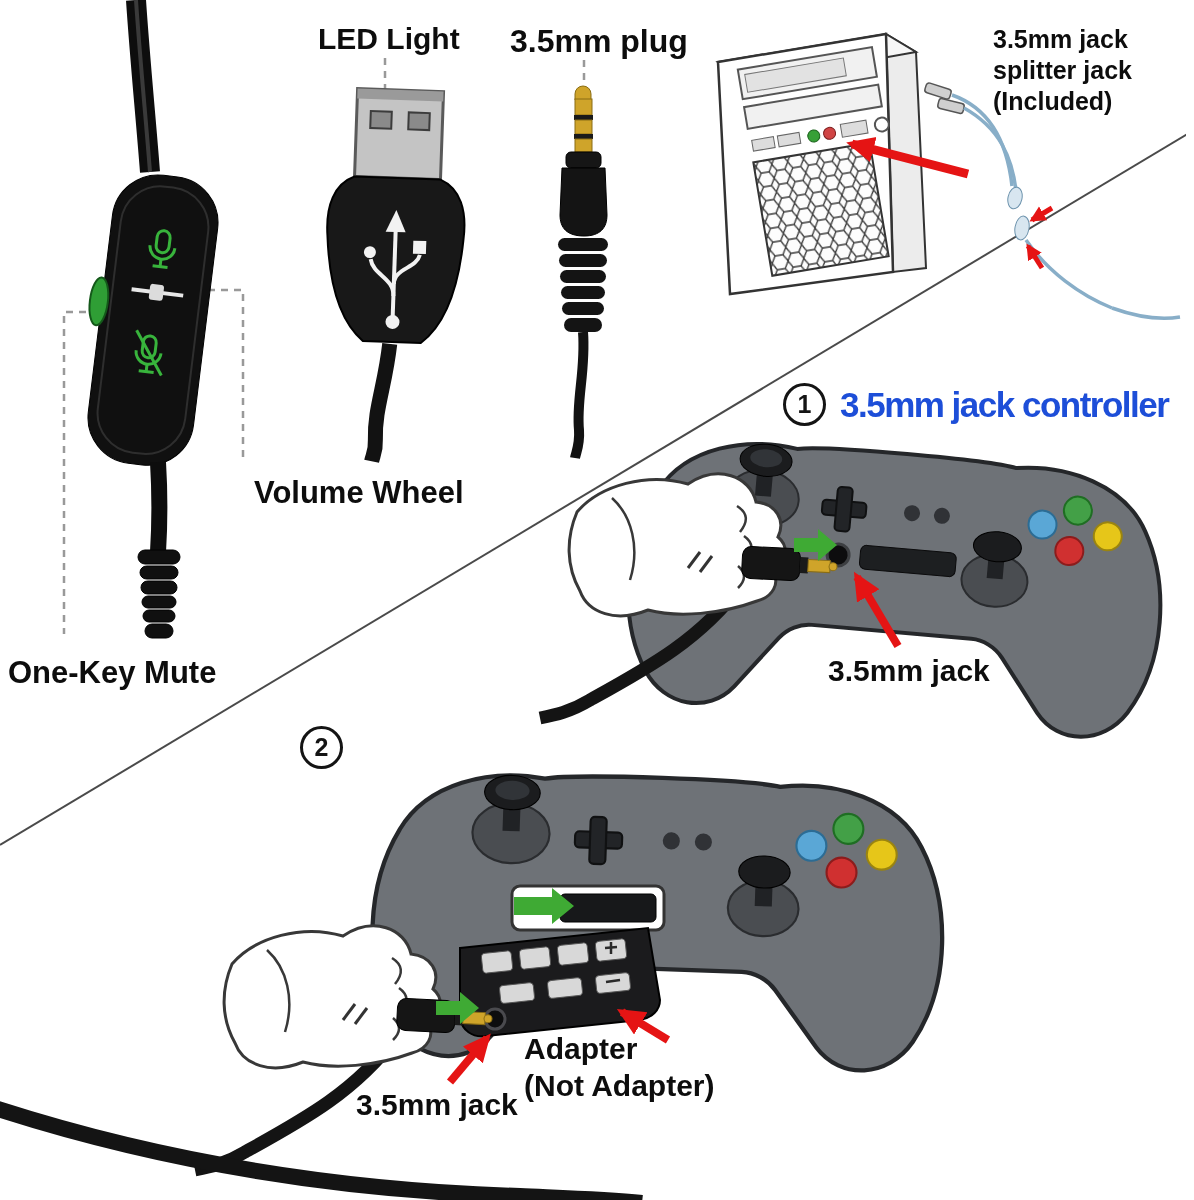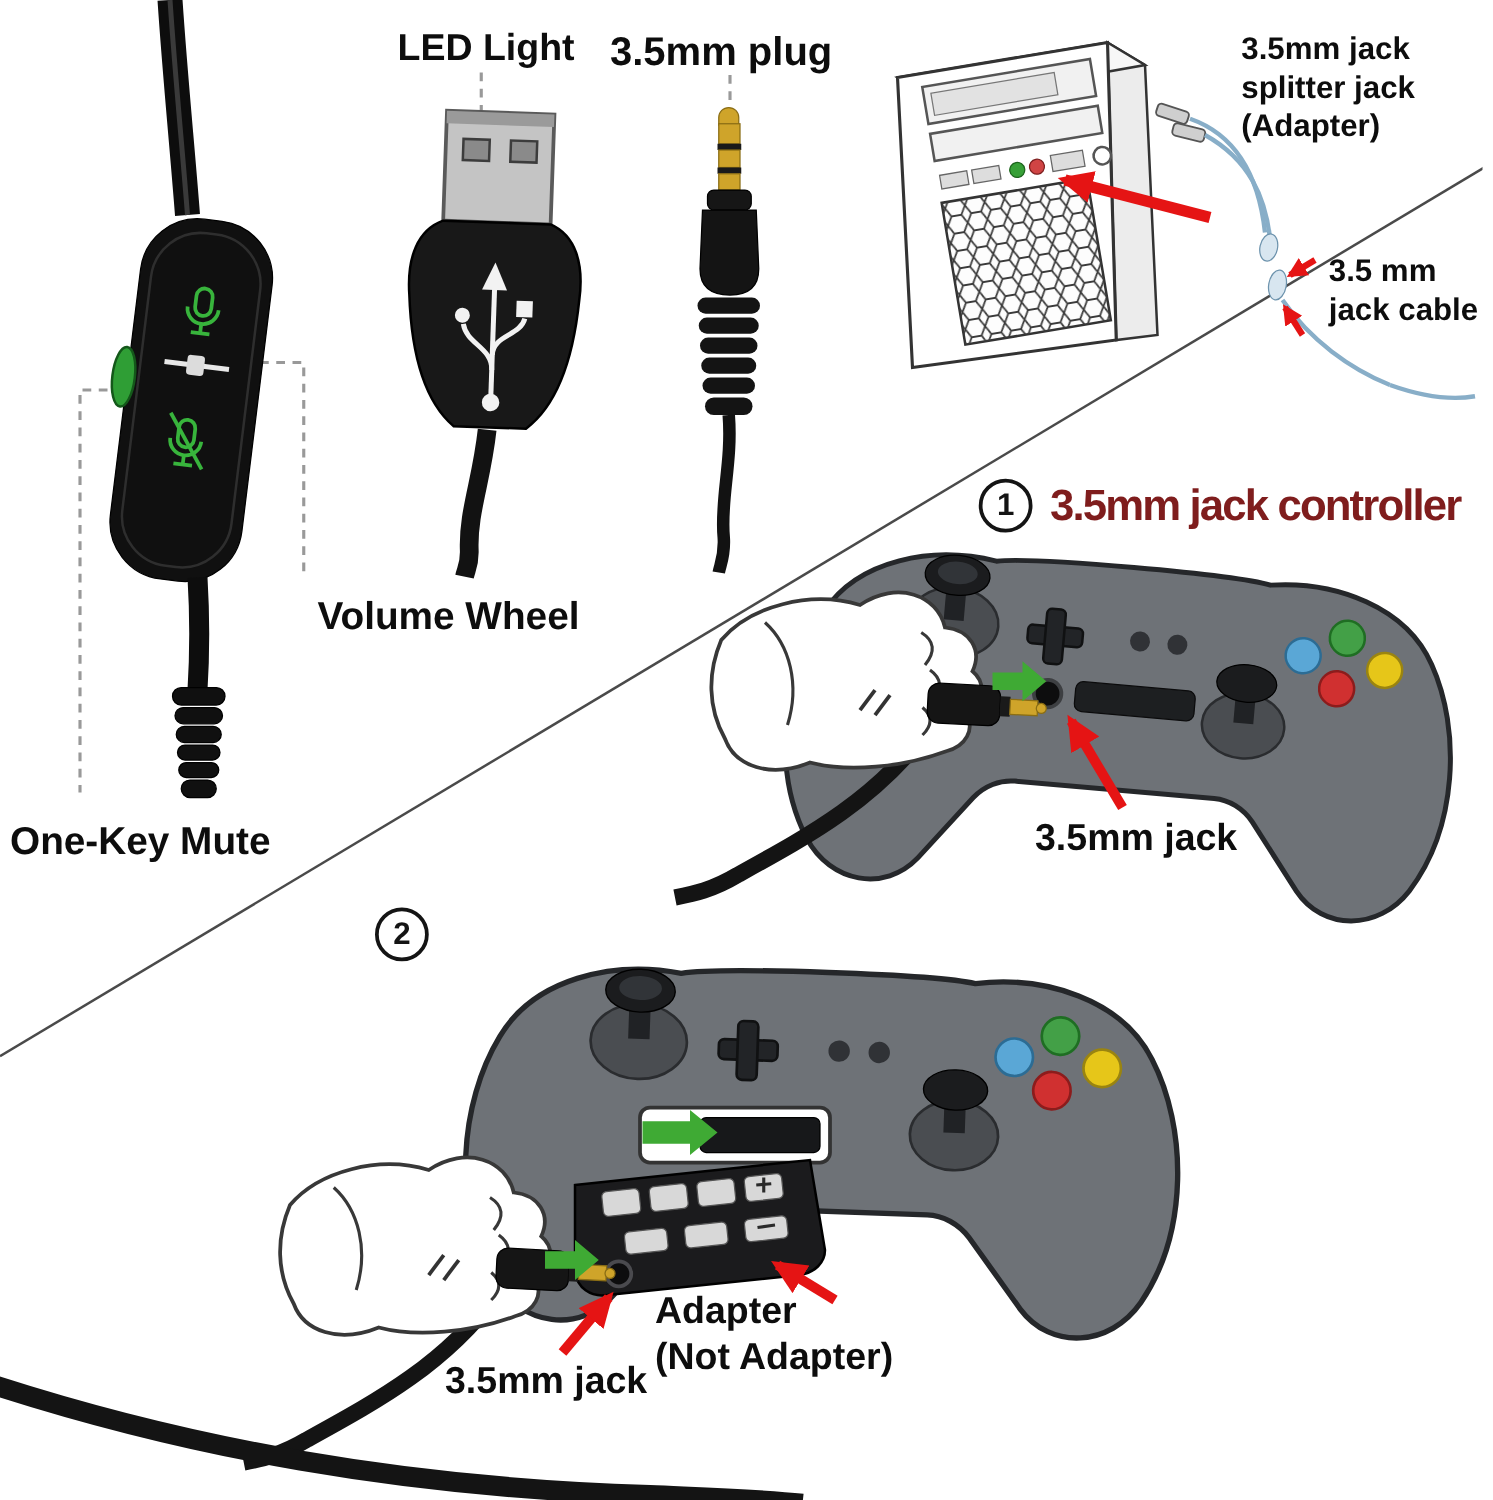--- a/index.html
+++ b/index.html
@@ -7,21 +7,21 @@
           font-family:"Liberation Sans",sans-serif;}
   svg.art{position:absolute;left:0;top:0;}
   .lbl{position:absolute;font-weight:bold;color:#0d0d0d;line-height:1.24;white-space:nowrap;}
   .sm{font-size:25px;}
   .md{font-size:30px;}
   .lg{font-size:32px;}
   .heading{position:absolute;display:flex;align-items:center;gap:14px;}
   .circle-num{width:37px;height:37px;border:3px solid #141414;border-radius:50%;
               display:flex;align-items:center;justify-content:center;
               font-size:25px;font-weight:bold;color:#141414;flex:0 0 auto;}
-  .heading-text{font-size:35px;font-weight:bold;letter-spacing:-1.5px;color:#7f1d1d;}
+  .heading-text{font-size:35px;font-weight:bold;letter-spacing:-1.5px;color:#1d4ed8;}
   .center{text-align:left;white-space:normal;}
 </style>
 </head>
 <body>
 
 <div class="canvas">
 
   <svg class="art" width="1194" height="1200" viewBox="0 0 1194 1200">
     <defs>
       <pattern id="hexmesh" width="16" height="14" patternUnits="userSpaceOnUse">
@@ -242,36 +242,32 @@
     <use href="#hand-plug" transform="translate(-345,452)"></use>
     <polygon points="436,1001 460,1001 460,992 479,1008 460,1024 460,1015 436,1015" fill="#3faa34"></polygon>
     <line x1="450" y1="1082" x2="487" y2="1038" stroke="#e51414" stroke-width="8" marker-end="url(#rah)"></line>
     <line x1="668" y1="1040" x2="622" y2="1012" stroke="#e51414" stroke-width="8" marker-end="url(#rah)"></line>
 
     <path d="M-5,1108 C150,1158 320,1190 520,1196 C565,1198 605,1199 642,1203" stroke="#141414" stroke-width="16" fill="none"></path>
   </svg>
 
   <div class="lbl md" style="left:318px;top:20px;">LED Light</div>
 
-  <div class="lbl lg" style="left:488px;top:22px;">3.5mm plug</div>
+  <div class="lbl lg" style="left:510px;top:22px;">3.5mm plug</div>
 
   <div class="lbl md" style="left:222px;top:474px;font-size:31px;margin-left:32px;">Volume Wheel</div>
 
   <div class="lbl md" style="left:8px;top:642px;font-size:31px;margin-top:12px;">One-Key Mute</div>
 
   <div class="lbl sm" style="left:993px;top:24px;">
     <div>3.5mm jack</div>
     <div>splitter jack</div>
-    <div>(Adapter)</div>
-  </div>
-
-  <div class="lbl sm" style="left:1063px;top:202px;">
-    <div>3.5 mm</div>
-    <div>jack cable</div>
-  </div>
+    <div>(Included)</div>
+  </div>
+
 
   <div class="heading" style="left:783px;top:383px;">
     <span class="circle-num">1</span>
     <span class="heading-text">3.5mm jack controller</span>
   </div>
 
   <div class="lbl md" style="left:828px;top:652px;">3.5mm jack</div>
 
   <div class="heading" style="left:300px;top:726px;">
     <span class="circle-num">2</span>

